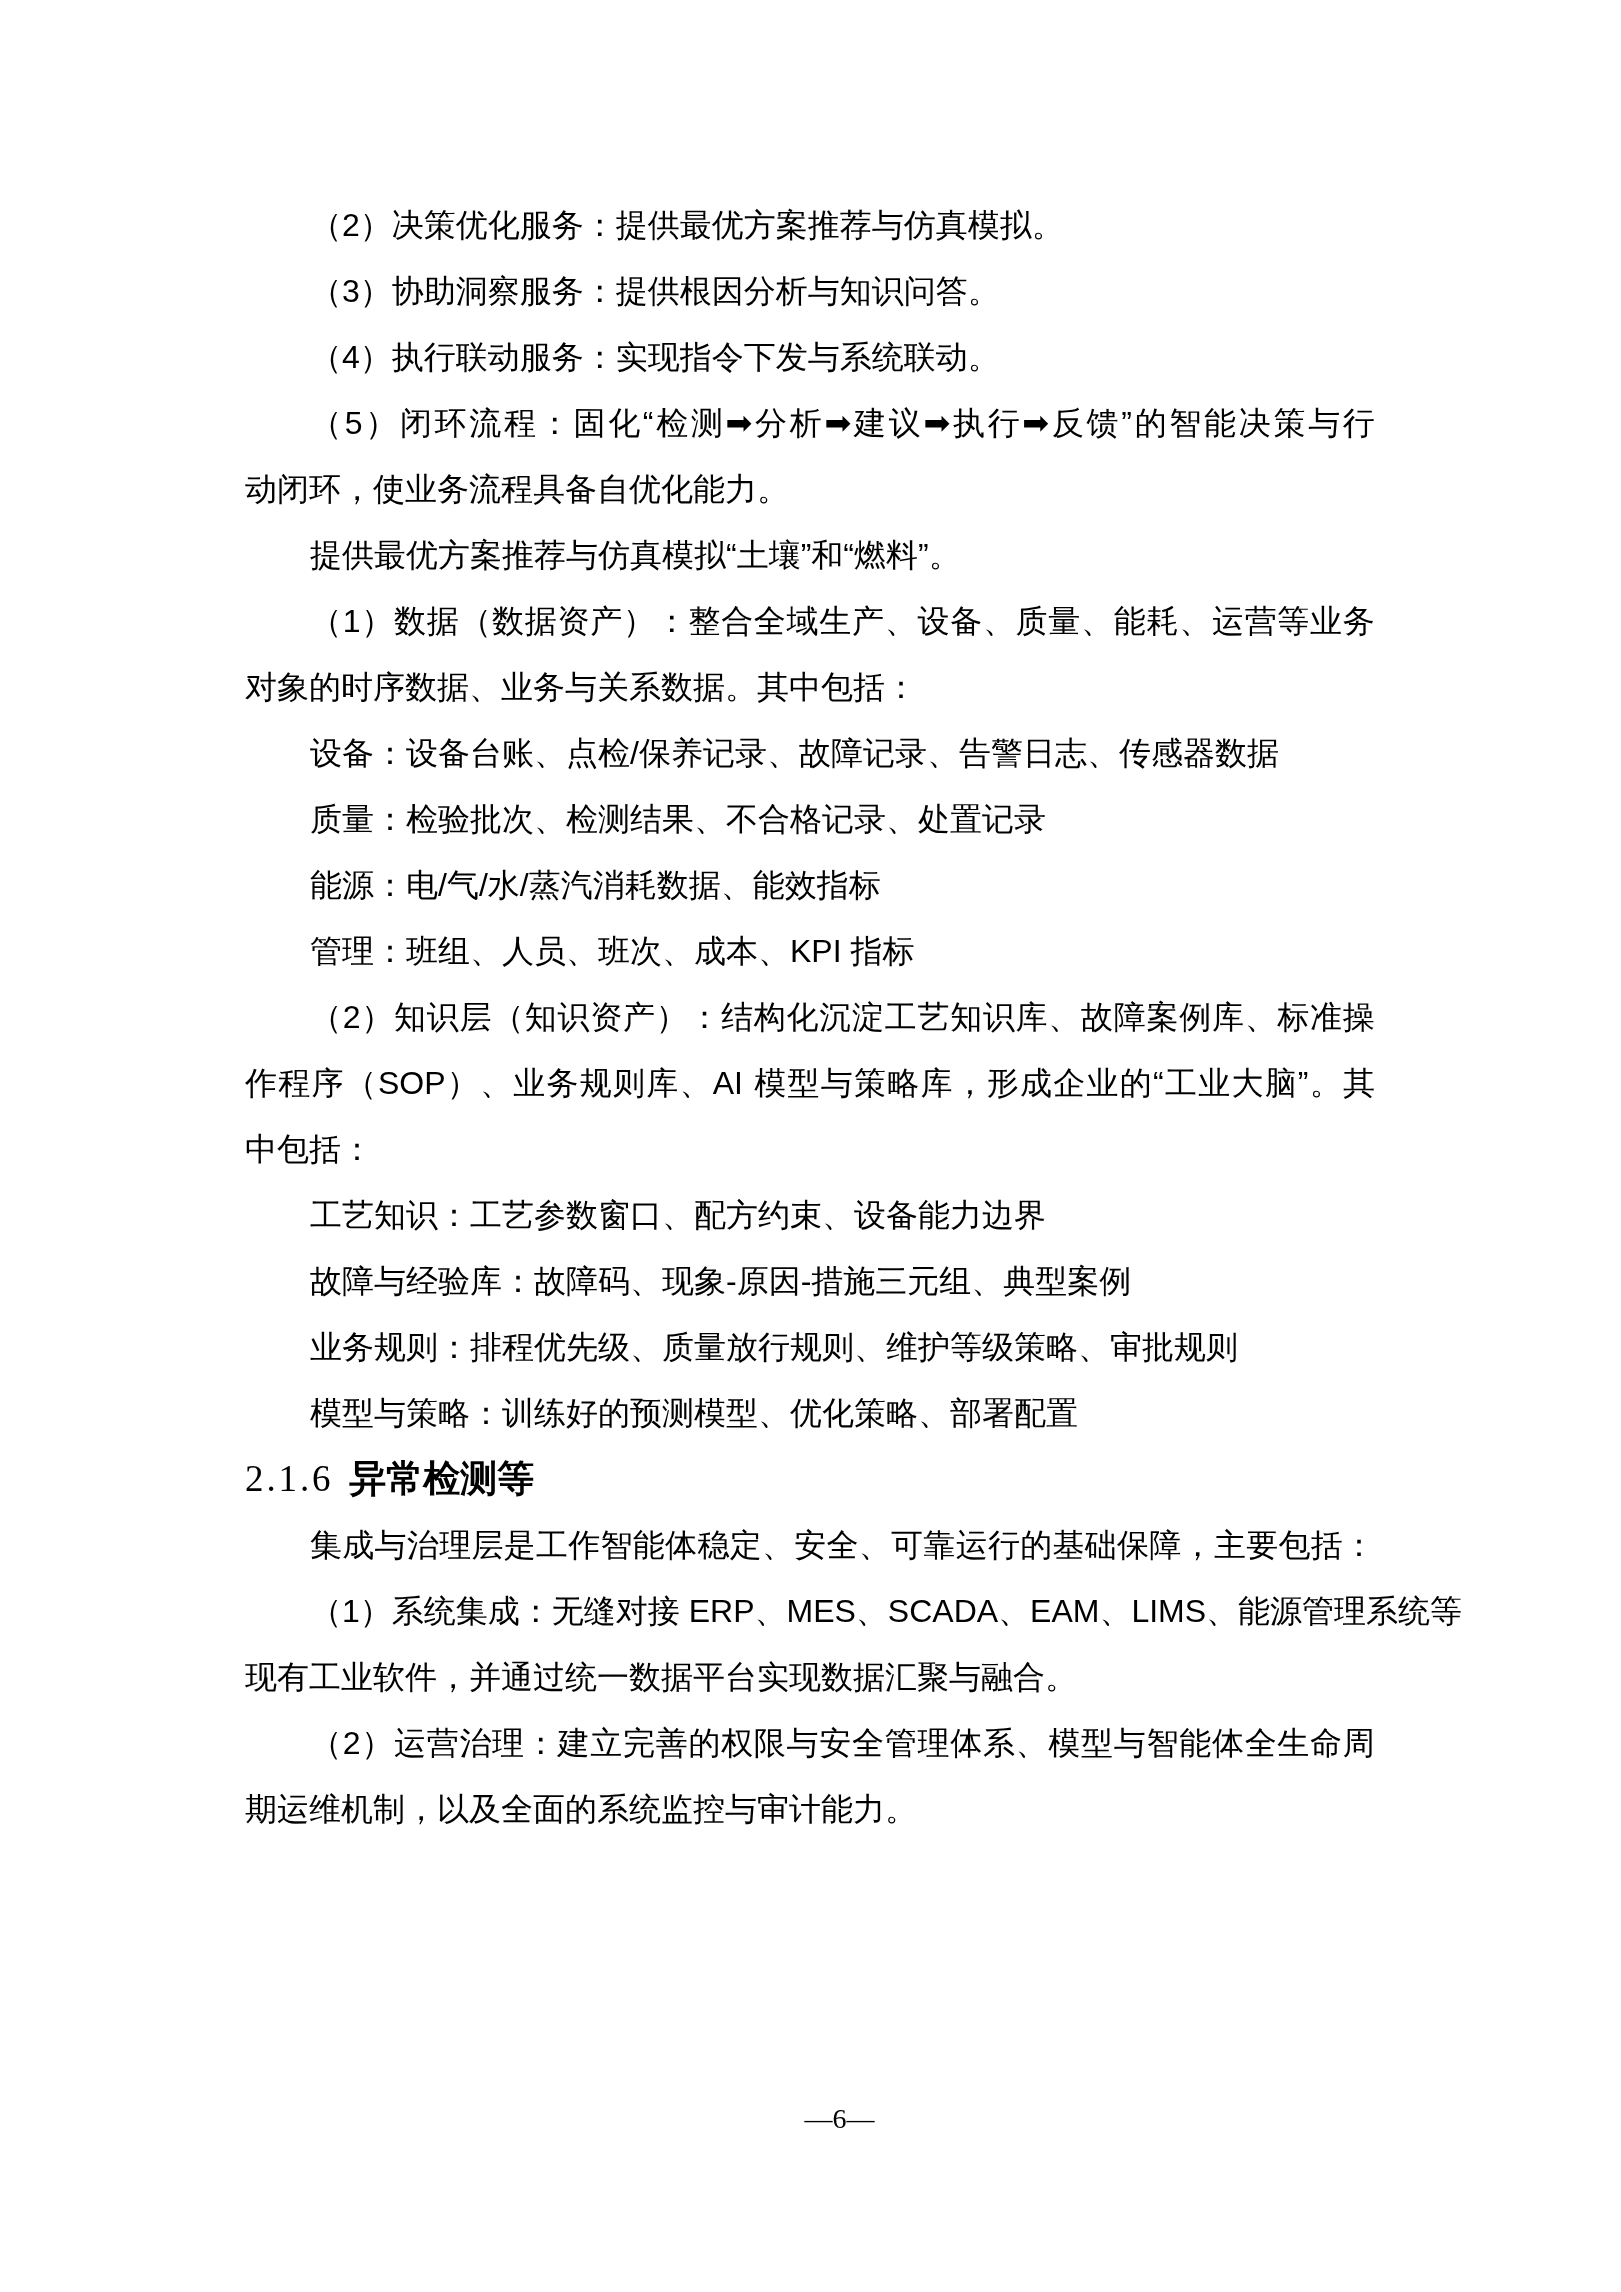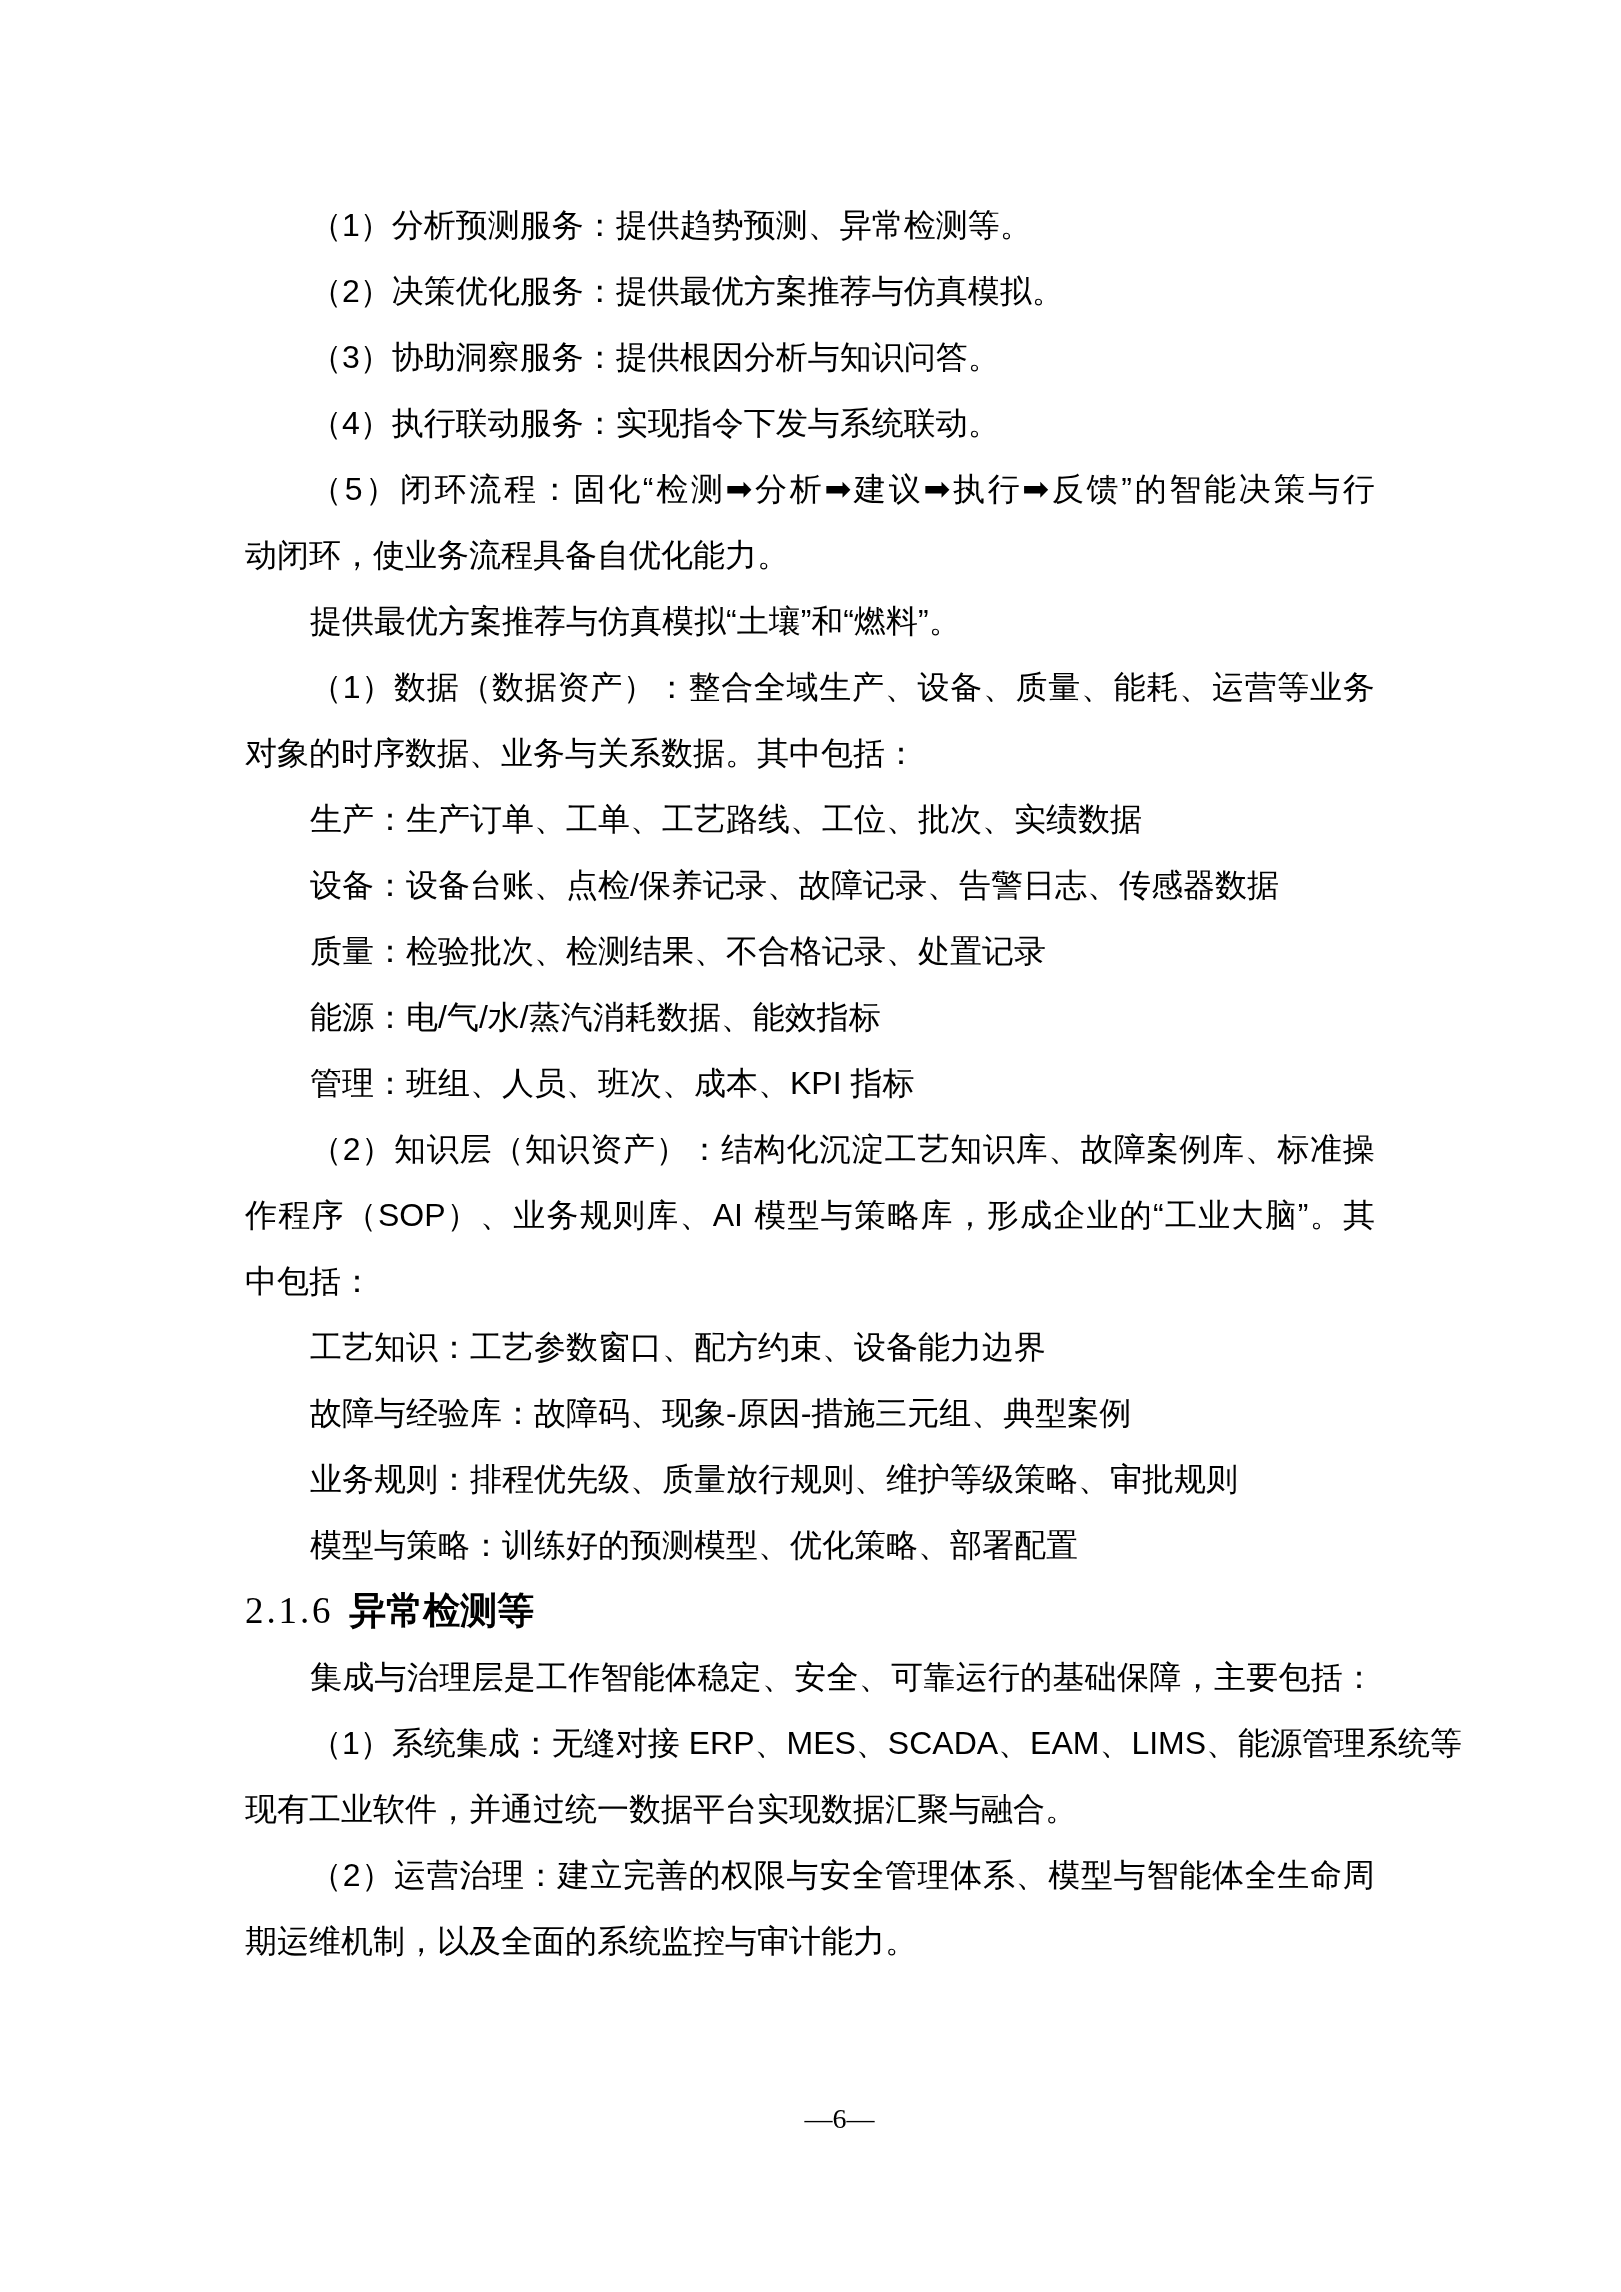--- a/index.html
+++ b/index.html
@@ -51,30 +51,28 @@
     font-size: 28px;
     font-family: "Liberation Serif", "DejaVu Serif", serif;
   }
   .page-number span { position: relative; left: 29px; }
 </style>
 </head>
 <body>
 
 <div class="page">
   <div class="content" id="content">
-      <div class="line indent">（1）分析预测服务：提供趋势预测、异常检测等。</div>
       <div class="line indent">（2）决策优化服务：提供最优方案推荐与仿真模拟。</div>
       <div class="line indent">（3）协助洞察服务：提供根因分析与知识问答。</div>
       <div class="line indent">（4）执行联动服务：实现指令下发与系统联动。</div>
       <div class="line indent justify"><span class="jchar">（</span><span class="jchar">5</span><span class="jchar">）</span><span class="jchar">闭</span><span class="jchar">环</span><span class="jchar">流</span><span class="jchar">程</span><span class="jchar">：</span><span class="jchar">固</span><span class="jchar">化</span><span class="jchar">“</span><span class="jchar">检</span><span class="jchar">测</span><span class="jchar">➡</span><span class="jchar">分</span><span class="jchar">析</span><span class="jchar">➡</span><span class="jchar">建</span><span class="jchar">议</span><span class="jchar">➡</span><span class="jchar">执</span><span class="jchar">行</span><span class="jchar">➡</span><span class="jchar">反</span><span class="jchar">馈</span><span class="jchar">”</span><span class="jchar">的</span><span class="jchar">智</span><span class="jchar">能</span><span class="jchar">决</span><span class="jchar">策</span><span class="jchar">与</span><span class="jchar">行</span></div>
       <div class="line">动闭环，使业务流程具备自优化能力。</div>
       <div class="line indent">提供最优方案推荐与仿真模拟“土壤”和“燃料”。</div>
       <div class="line indent justify"><span class="jchar">（</span><span class="jchar">1</span><span class="jchar">）</span><span class="jchar">数</span><span class="jchar">据</span><span class="jchar">（</span><span class="jchar">数</span><span class="jchar">据</span><span class="jchar">资</span><span class="jchar">产</span><span class="jchar">）</span><span class="jchar">：</span><span class="jchar">整</span><span class="jchar">合</span><span class="jchar">全</span><span class="jchar">域</span><span class="jchar">生</span><span class="jchar">产</span><span class="jchar">、</span><span class="jchar">设</span><span class="jchar">备</span><span class="jchar">、</span><span class="jchar">质</span><span class="jchar">量</span><span class="jchar">、</span><span class="jchar">能</span><span class="jchar">耗</span><span class="jchar">、</span><span class="jchar">运</span><span class="jchar">营</span><span class="jchar">等</span><span class="jchar">业</span><span class="jchar">务</span></div>
       <div class="line">对象的时序数据、业务与关系数据。其中包括：</div>
-      <div class="line indent">生产：生产订单、工单、工艺路线、工位、批次、实绩数据</div>
       <div class="line indent">设备：设备台账、点检/保养记录、故障记录、告警日志、传感器数据</div>
       <div class="line indent">质量：检验批次、检测结果、不合格记录、处置记录</div>
       <div class="line indent">能源：电/气/水/蒸汽消耗数据、能效指标</div>
       <div class="line indent">管理：班组、人员、班次、成本、KPI 指标</div>
       <div class="line indent justify"><span class="jchar">（</span><span class="jchar">2</span><span class="jchar">）</span><span class="jchar">知</span><span class="jchar">识</span><span class="jchar">层</span><span class="jchar">（</span><span class="jchar">知</span><span class="jchar">识</span><span class="jchar">资</span><span class="jchar">产</span><span class="jchar">）</span><span class="jchar">：</span><span class="jchar">结</span><span class="jchar">构</span><span class="jchar">化</span><span class="jchar">沉</span><span class="jchar">淀</span><span class="jchar">工</span><span class="jchar">艺</span><span class="jchar">知</span><span class="jchar">识</span><span class="jchar">库</span><span class="jchar">、</span><span class="jchar">故</span><span class="jchar">障</span><span class="jchar">案</span><span class="jchar">例</span><span class="jchar">库</span><span class="jchar">、</span><span class="jchar">标</span><span class="jchar">准</span><span class="jchar">操</span></div>
       <div class="line justify"><span class="jchar">作</span><span class="jchar">程</span><span class="jchar">序</span><span class="jchar">（</span><span class="jchar">SOP</span><span class="jchar">）</span><span class="jchar">、</span><span class="jchar">业</span><span class="jchar">务</span><span class="jchar">规</span><span class="jchar">则</span><span class="jchar">库</span><span class="jchar">、</span><span class="jchar">AI</span><span class="jchar"> </span><span class="jchar">模</span><span class="jchar">型</span><span class="jchar">与</span><span class="jchar">策</span><span class="jchar">略</span><span class="jchar">库</span><span class="jchar">，</span><span class="jchar">形</span><span class="jchar">成</span><span class="jchar">企</span><span class="jchar">业</span><span class="jchar">的</span><span class="jchar">“</span><span class="jchar">工</span><span class="jchar">业</span><span class="jchar">大</span><span class="jchar">脑</span><span class="jchar">”</span><span class="jchar">。</span><span class="jchar">其</span></div>
       <div class="line">中包括：</div>
       <div class="line indent">工艺知识：工艺参数窗口、配方约束、设备能力边界</div>
       <div class="line indent">故障与经验库：故障码、现象-原因-措施三元组、典型案例</div>
       <div class="line indent">业务规则：排程优先级、质量放行规则、维护等级策略、审批规则</div>

